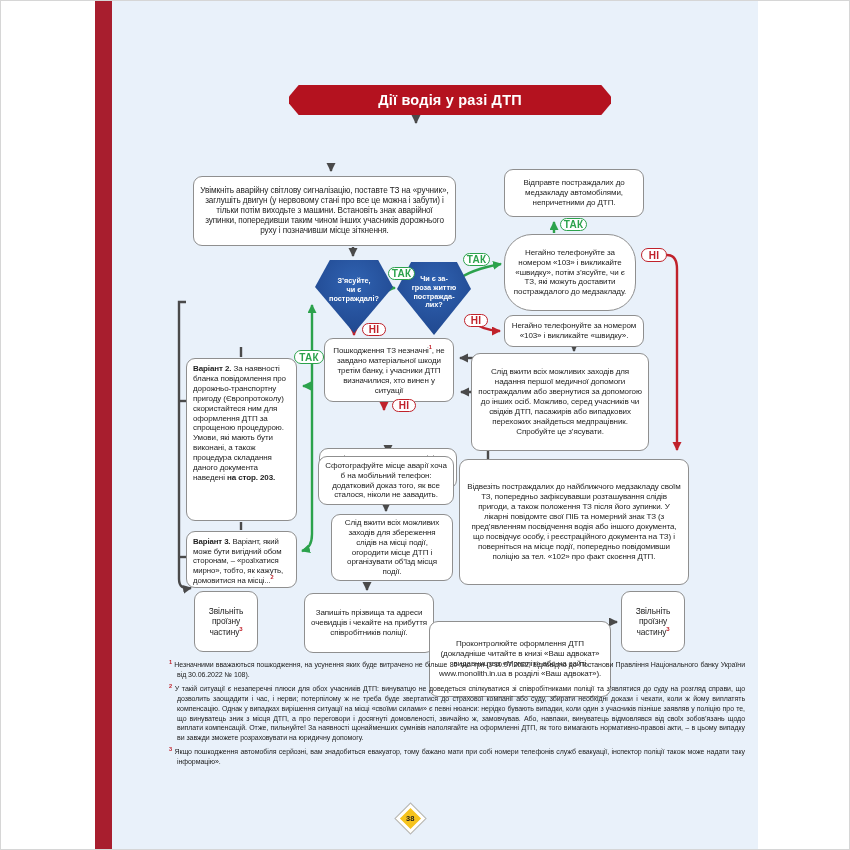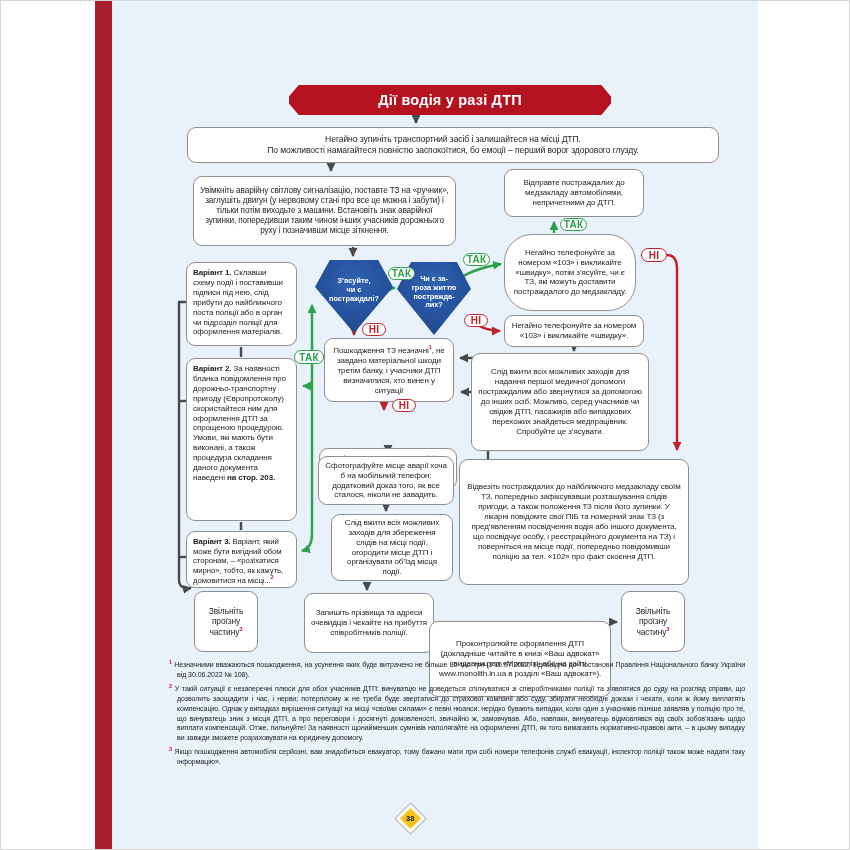--- a/index.html
+++ b/index.html
@@ -82,22 +82,20 @@
     <g stroke="#c0222b" stroke-width="2.4" fill="none">
       <path d="M353 330 V334" marker-end="url(#aR)"></path>
       <path d="M466 318 Q483 330 499 330" marker-end="url(#aR)"></path>
       <path d="M383 402 V409" marker-end="url(#aR)"></path>
       <path d="M666 254 Q676 254 676 268 V449" marker-end="url(#aR)"></path>
     </g>
   </svg>
 
   <div class="banner">Дії водія у разі ДТП</div>
 
-  <div class="node pre" style="left:186px;top:126px;width:532px;height:36px;font-size:8.6px;">Негайно зупиніть транспортний засіб і залишайтеся на місці ДТП.
-По можливості намагайтеся повністю заспокоїтися, бо емоції – перший ворог здорового глузду.</div>
 
   <div class="node" style="left:192px;top:175px;width:263px;height:70px;font-size:8.2px;">Увімкніть аварійну світлову сигналізацію, поставте ТЗ на «ручник», заглушіть двигун (у нервовому стані про все це можна і забути) і тільки потім виходьте з машини. Встановіть знак аварійної зупинки, попередивши таким чином інших учасників дорожнього руху і позначивши місце зіткнення.</div>
 
   <div class="pent" style="left:314px;top:259px;width:78px;height:73px;">З’ясуйте,
 чи є
 постраждалі?</div>
   <div class="pent" style="left:396px;top:261px;width:74px;height:73px;">Чи є за-
 гроза життю
 постражда-
 лих?</div>
@@ -125,21 +123,20 @@
   <div class="node" style="left:428px;top:592px;width:182px;height:76px;margin-top:28px;">Проконтролюйте оформлення ДТП (докладніше читайте в книзі «Ваш адвокат» видавництва «Моноліт» або на сайті www.monolith.in.ua в розділі «Ваш адвокат»).</div>
 
   <div class="node" style="left:620px;top:590px;width:64px;height:61px;font-size:8.4px;">
       <span><span>Звільніть проїзну частину</span><sup class="red">3</sup></span>
     </div>
 
   <div class="node" style="left:193px;top:590px;width:64px;height:61px;font-size:8.4px;">
       <span><span>Звільніть проїзну частину</span><sup class="red">3</sup></span>
     </div>
 
-  <div class="node variant" style="left:185px;top:261px;width:111px;height:84px;"><b>Варіант 1.</b><span> Склавши схему події і поставивши підписи під нею, слід прибути до найближчого поста поліції або в орган чи підрозділ поліції для оформлення матеріалів.</span></div>
 
   <div class="node variant" style="left:185px;top:357px;width:111px;height:163px;"><b>Варіант 2.</b><span> За наявності бланка повідомлення про дорожньо-транспортну пригоду (Європротоколу) скористайтеся ним для оформлення ДТП за спрощеною процедурою. Умови, які мають бути виконані, а також процедура складання даного документа наведені </span><b>на стор. 203.</b></div>
 
   <div class="node variant" style="left:185px;top:530px;width:111px;height:57px;font-size:7.8px;"><b>Варіант 3.</b><span> Варіант, який може бути вигідний обом сторонам, – «розїхатися мирно», тобто, як кажуть, домовитися на місці...</span><sup class="red">2</sup></div>
 
   <div class="badge yes" style="left:387px;top:266px;width:27px;height:13px;">ТАК</div>
   <div class="badge yes" style="left:462px;top:252px;width:27px;height:13px;">ТАК</div>
   <div class="badge yes" style="left:559px;top:217px;width:27px;height:13px;">ТАК</div>
   <div class="badge yes" style="left:293px;top:349px;width:30px;height:14px;">ТАК</div>
   <div class="badge no" style="left:361px;top:322px;width:24px;height:13px;">НІ</div>

